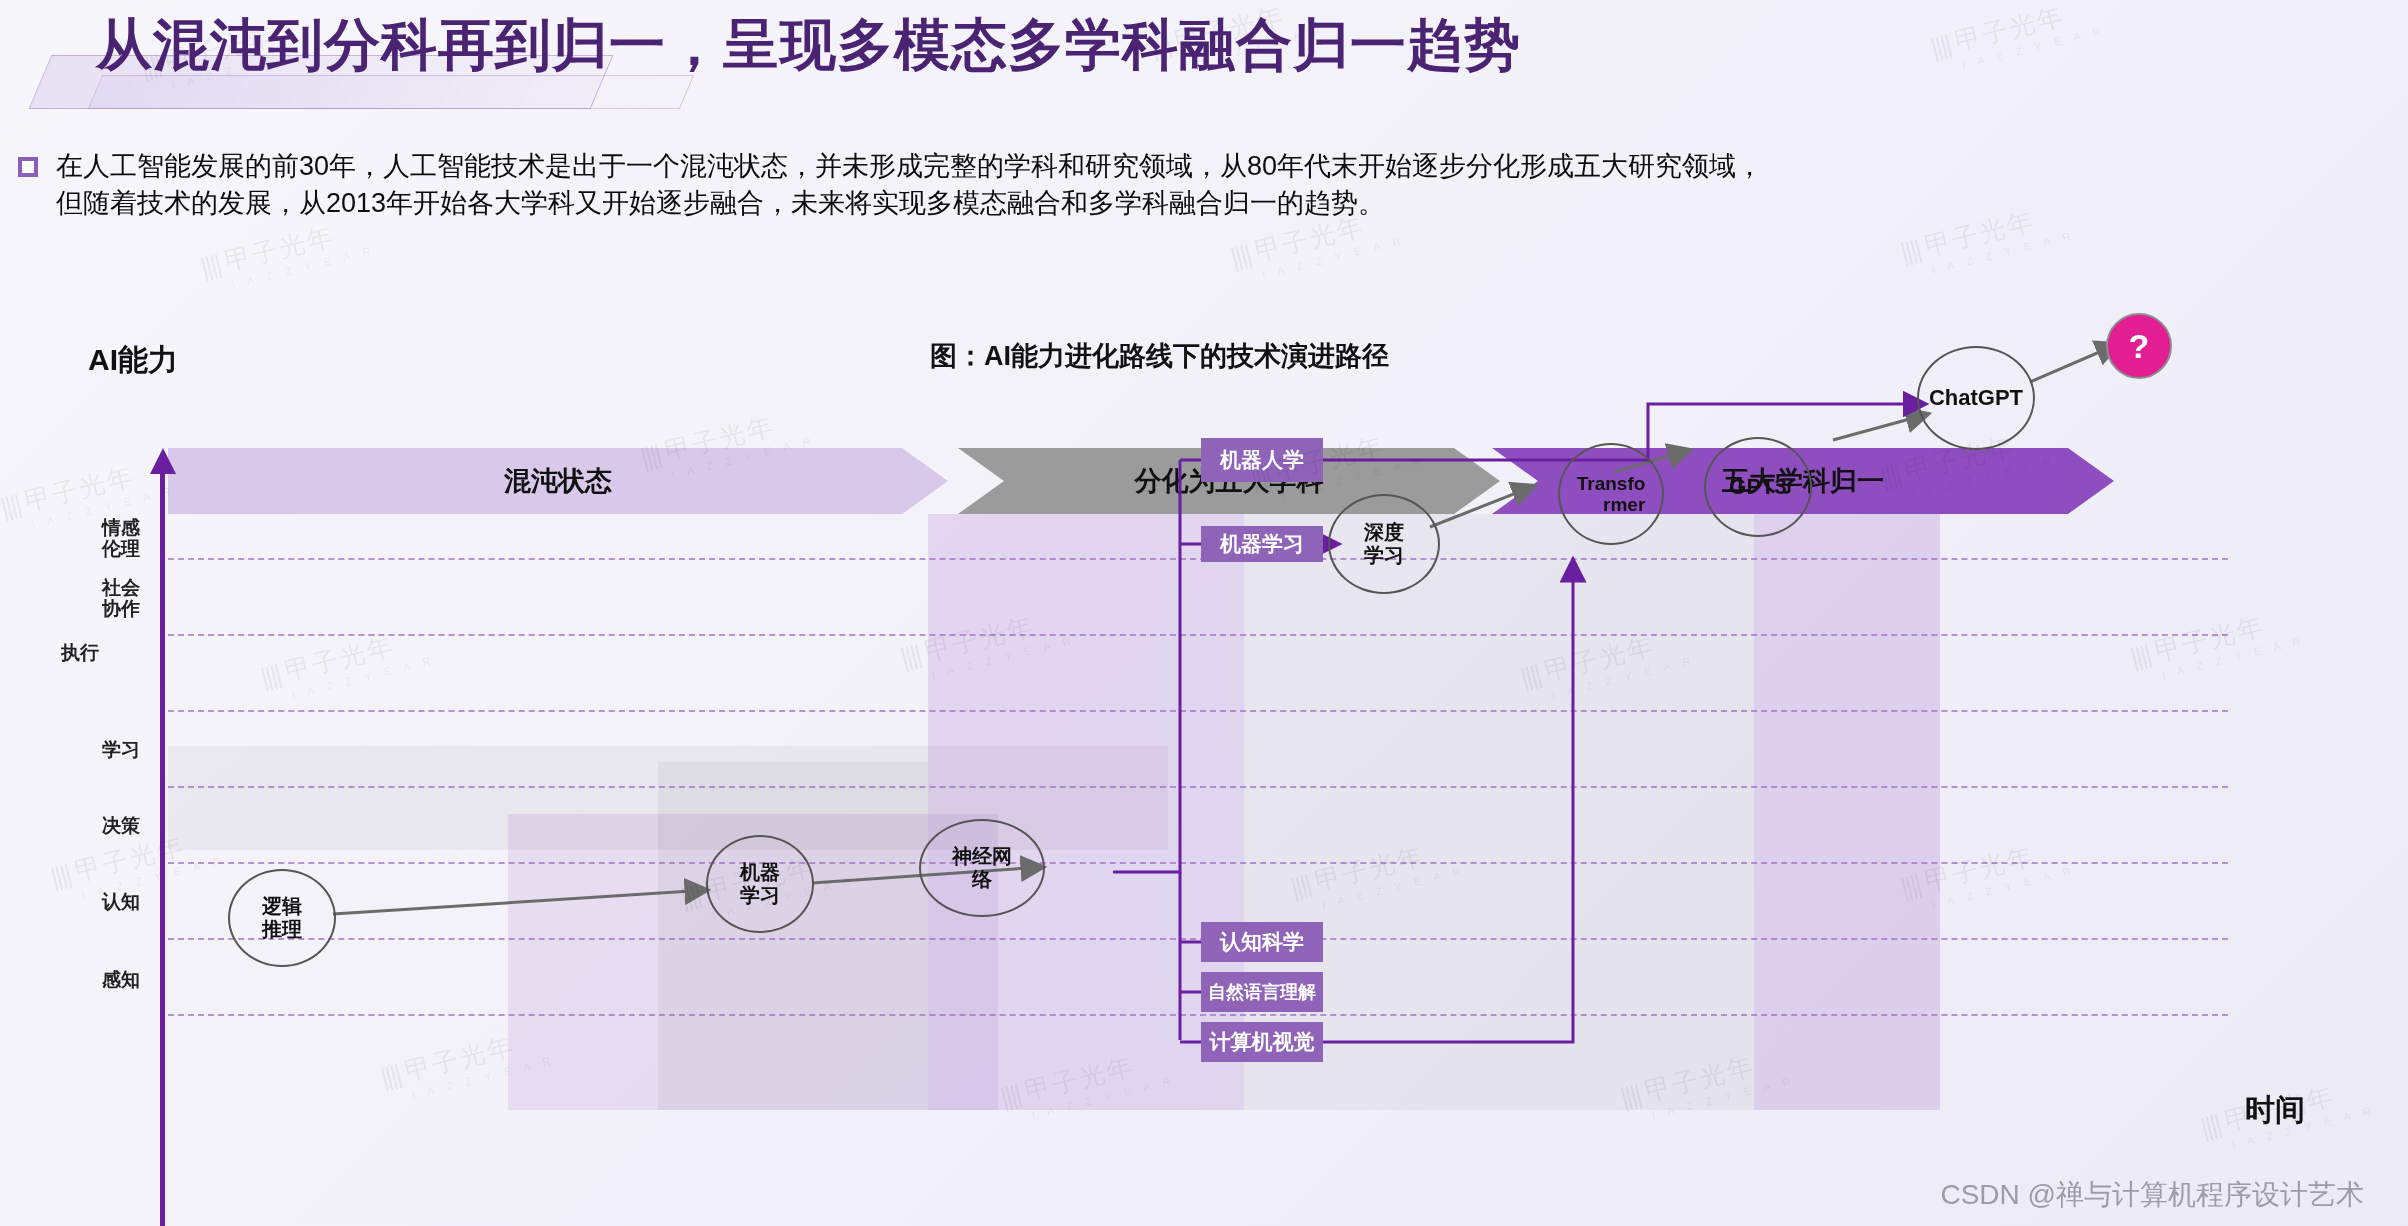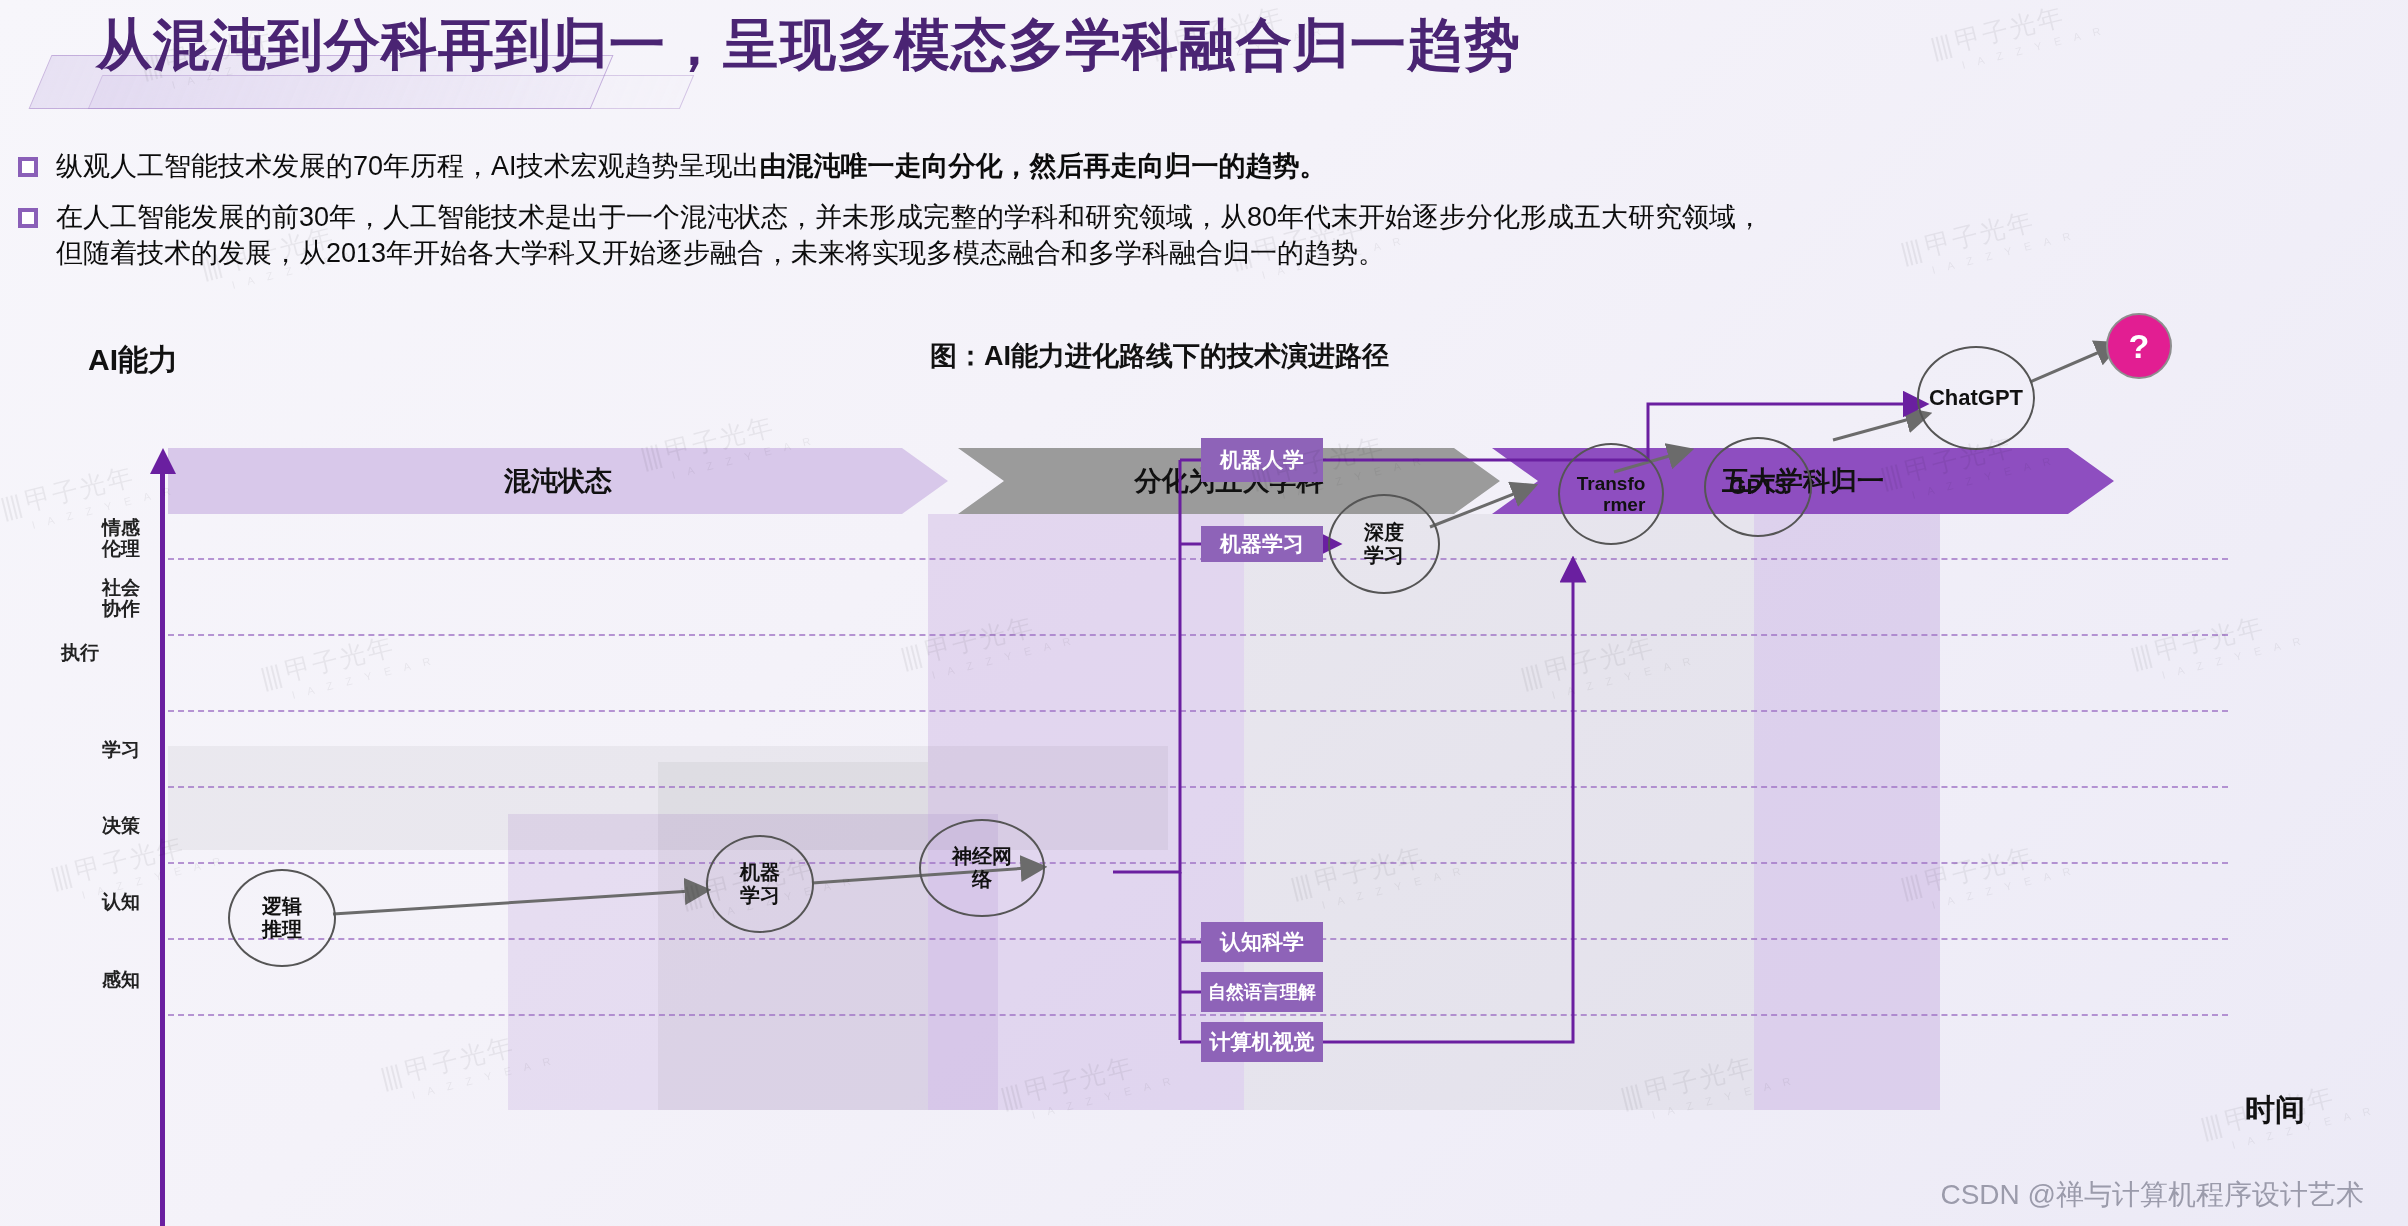--- a/index.html
+++ b/index.html
@@ -85,24 +85,20 @@
 </style>
 </head>
 <body>
 
 <div class="deco deco1"></div>
 <div class="deco deco2"></div>
 
 <div class="title">从混沌到分科再到归一，呈现多模态多学科融合归一趋势</div>
 
 <div class="bullets">
-  <div class="bul">
-    <div class="bulmark"></div>
-    <div class="bultext"><span>纵观人工智能技术发展的70年历程，AI技术宏观趋势呈现出</span><b>由混沌唯一走向分化，然后再走向归一的趋势。</b></div>
-  </div>
   <div class="bul">
     <div class="bulmark"></div>
     <div class="bultext">
       <div>在人工智能发展的前30年，人工智能技术是出于一个混沌状态，并未形成完整的学科和研究领域，从80年代末开始逐步分化形成五大研究领域，</div>
       <div>但随着技术的发展，从2013年开始各大学科又开始逐步融合，未来将实现多模态融合和多学科融合归一的趋势。</div>
     </div>
   </div>
 </div>
 
 <div id="chart">

